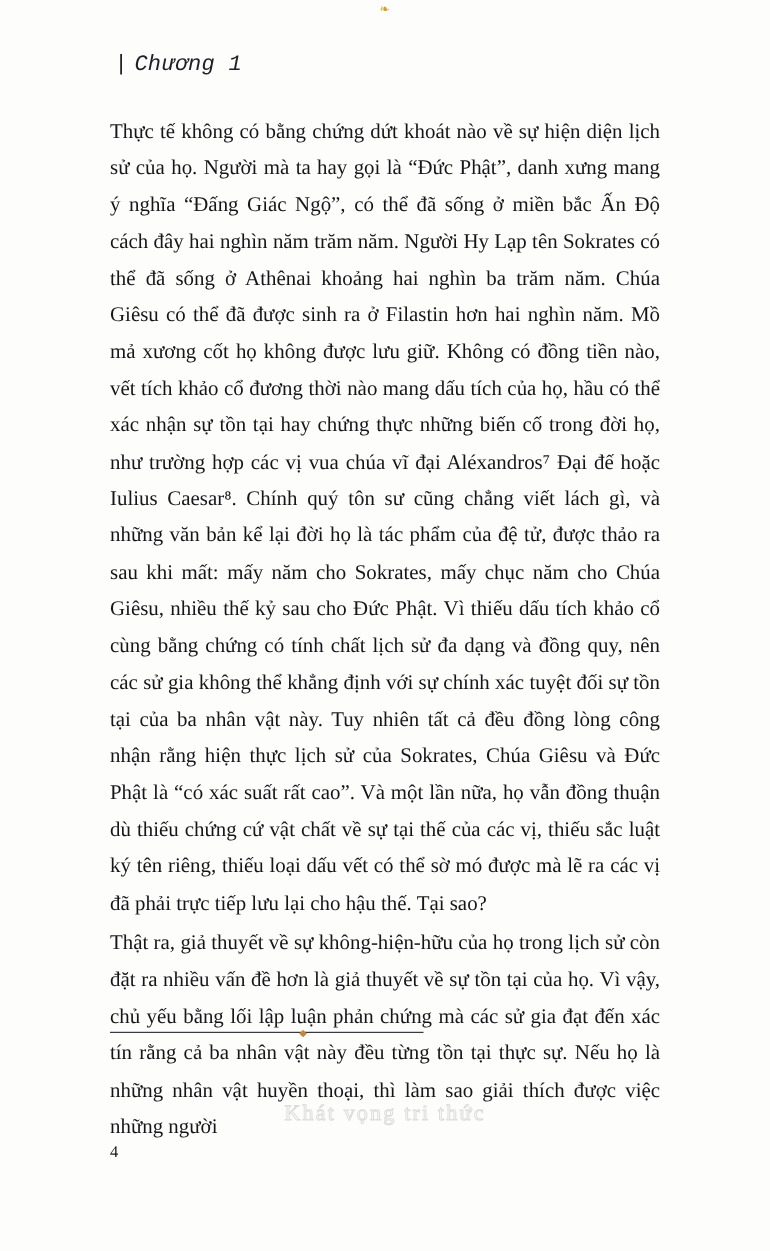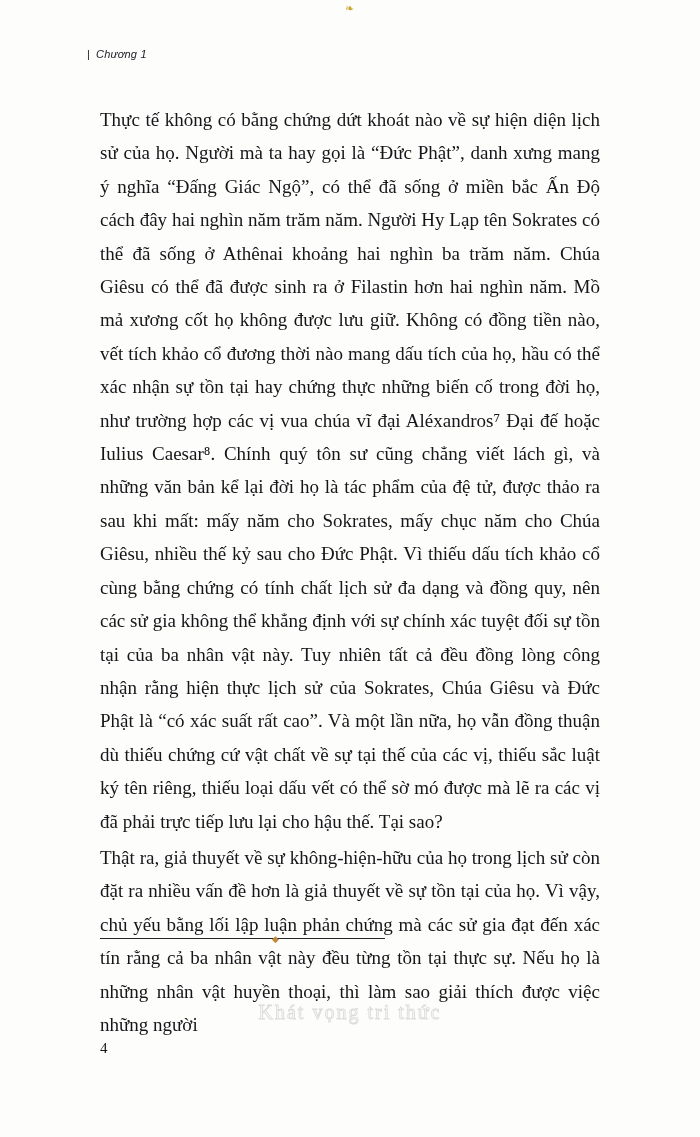--- a/index.html
+++ b/index.html
@@ -33,23 +33,23 @@
     text-align: center;
     font-size: 11px;
     color: #c9a227;
     letter-spacing: 1px;
     user-select: none;
   }
 
   .running-head {
     position: absolute;
     top: 48px;
-    left: 87px;
-    font-family: Liberation Sans, sans-serif;
-    font-size: 11px;
+    left: 104px;
+    font-family: Liberation Mono, monospace;
+    font-size: 20px;
     font-style: italic;
     color: #20202a;
     letter-spacing: 0.2px;
   }
   .running-head .bar {
     font-style: normal;
     margin-right: 6px;
     color: #20202a;
   }
 

